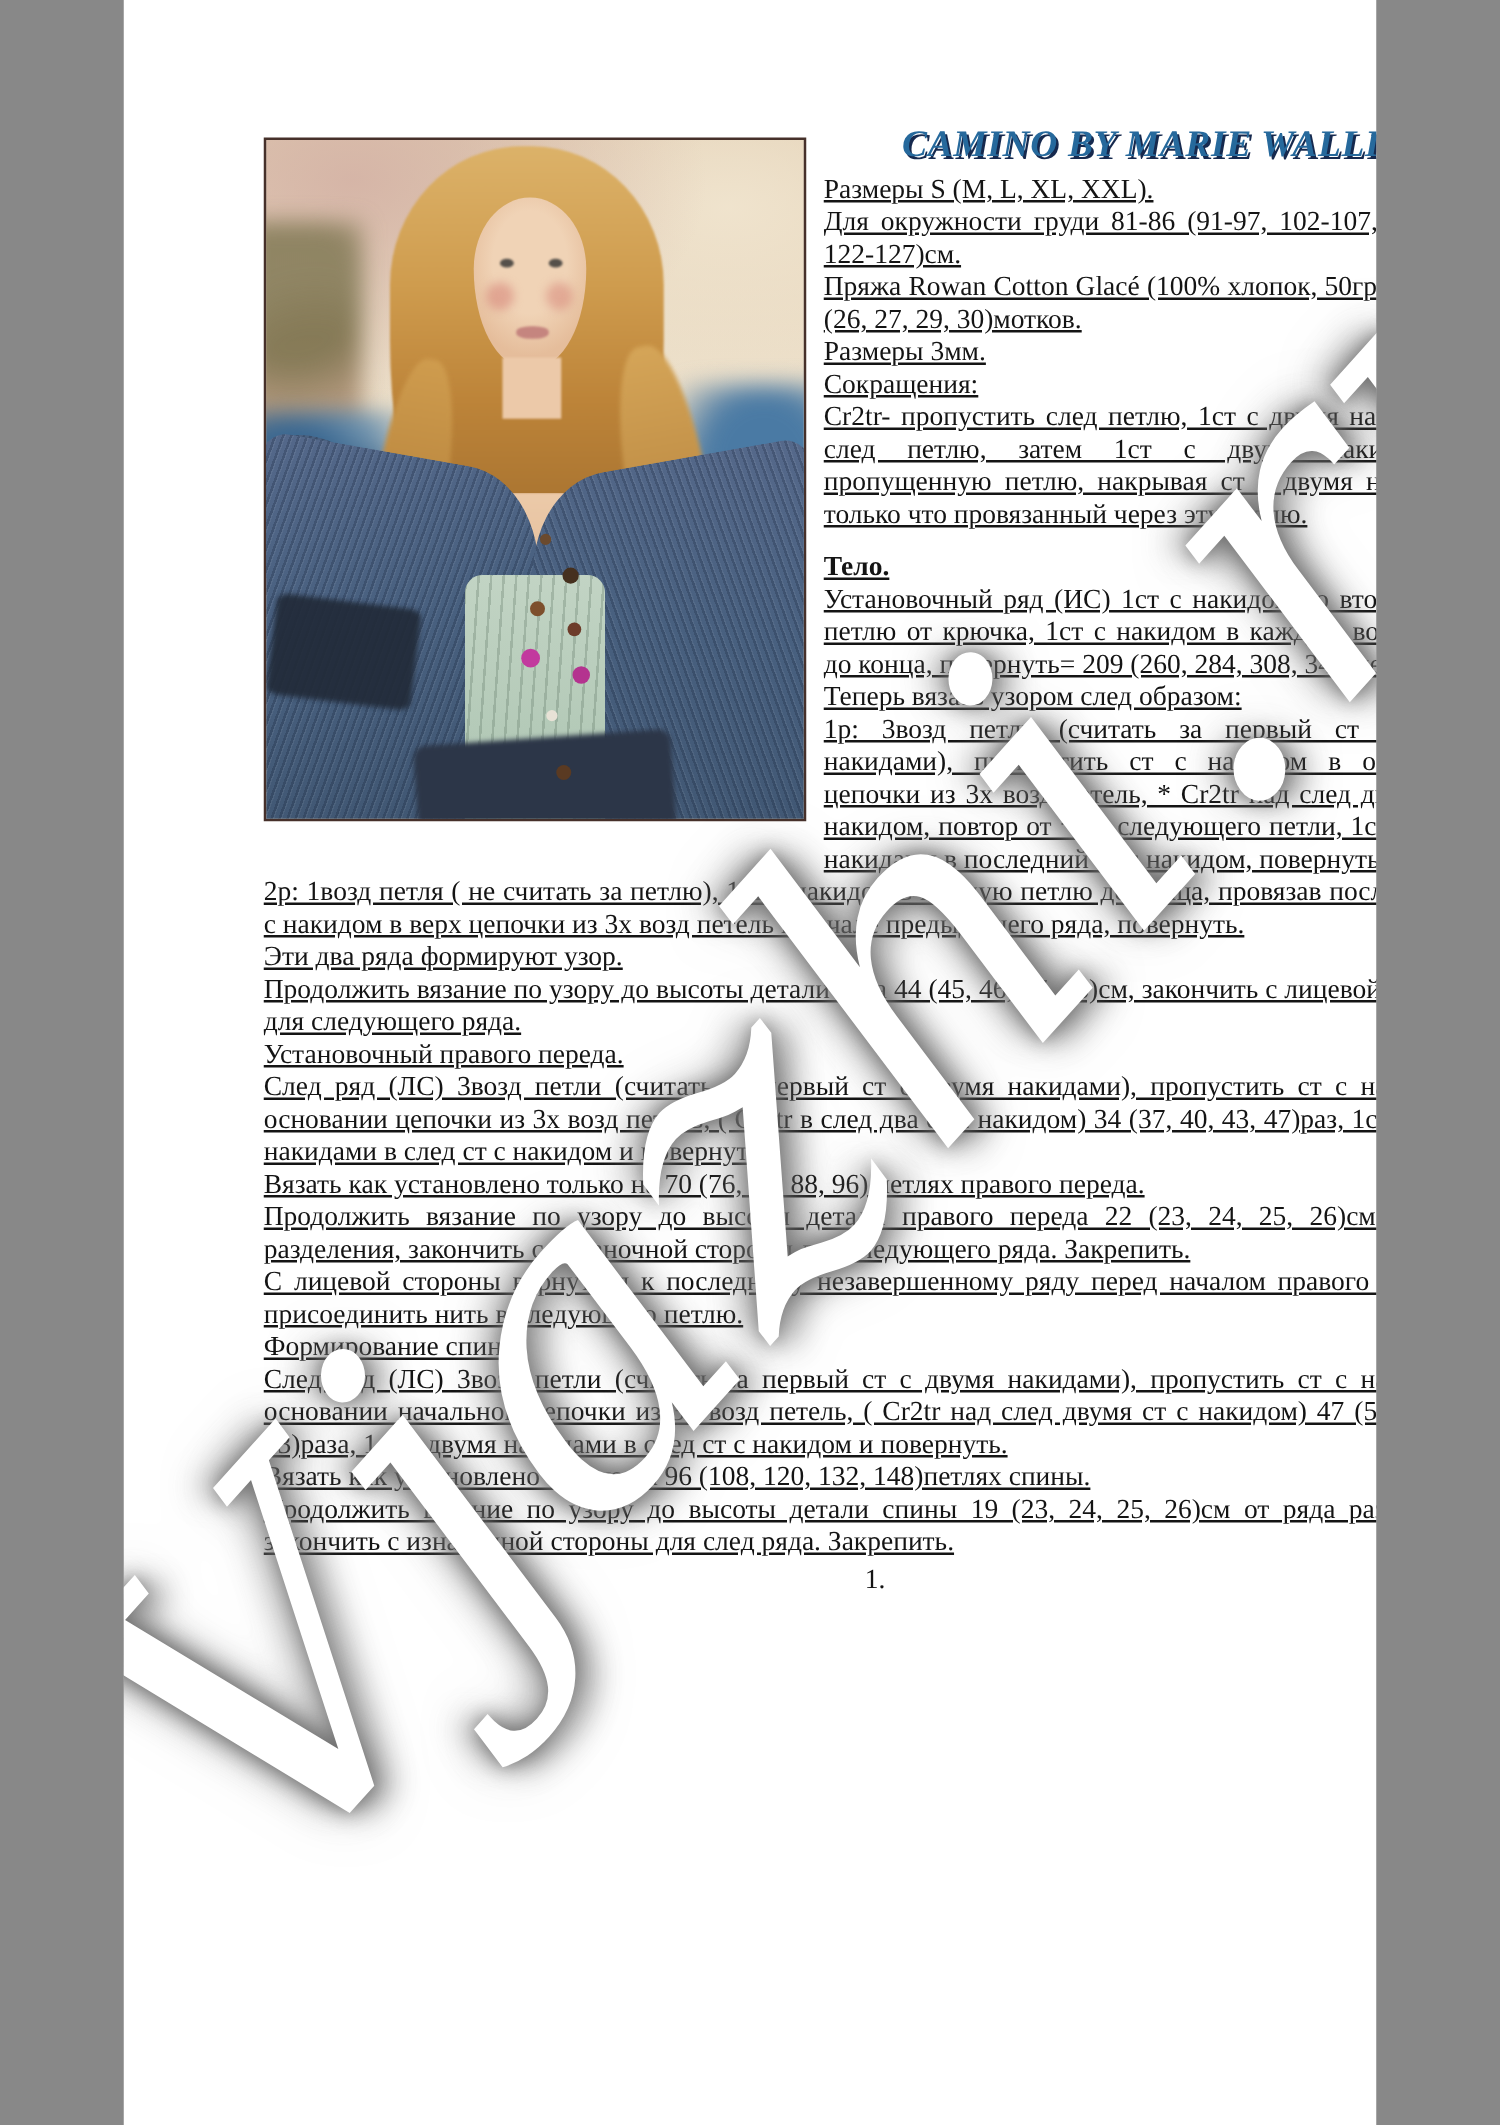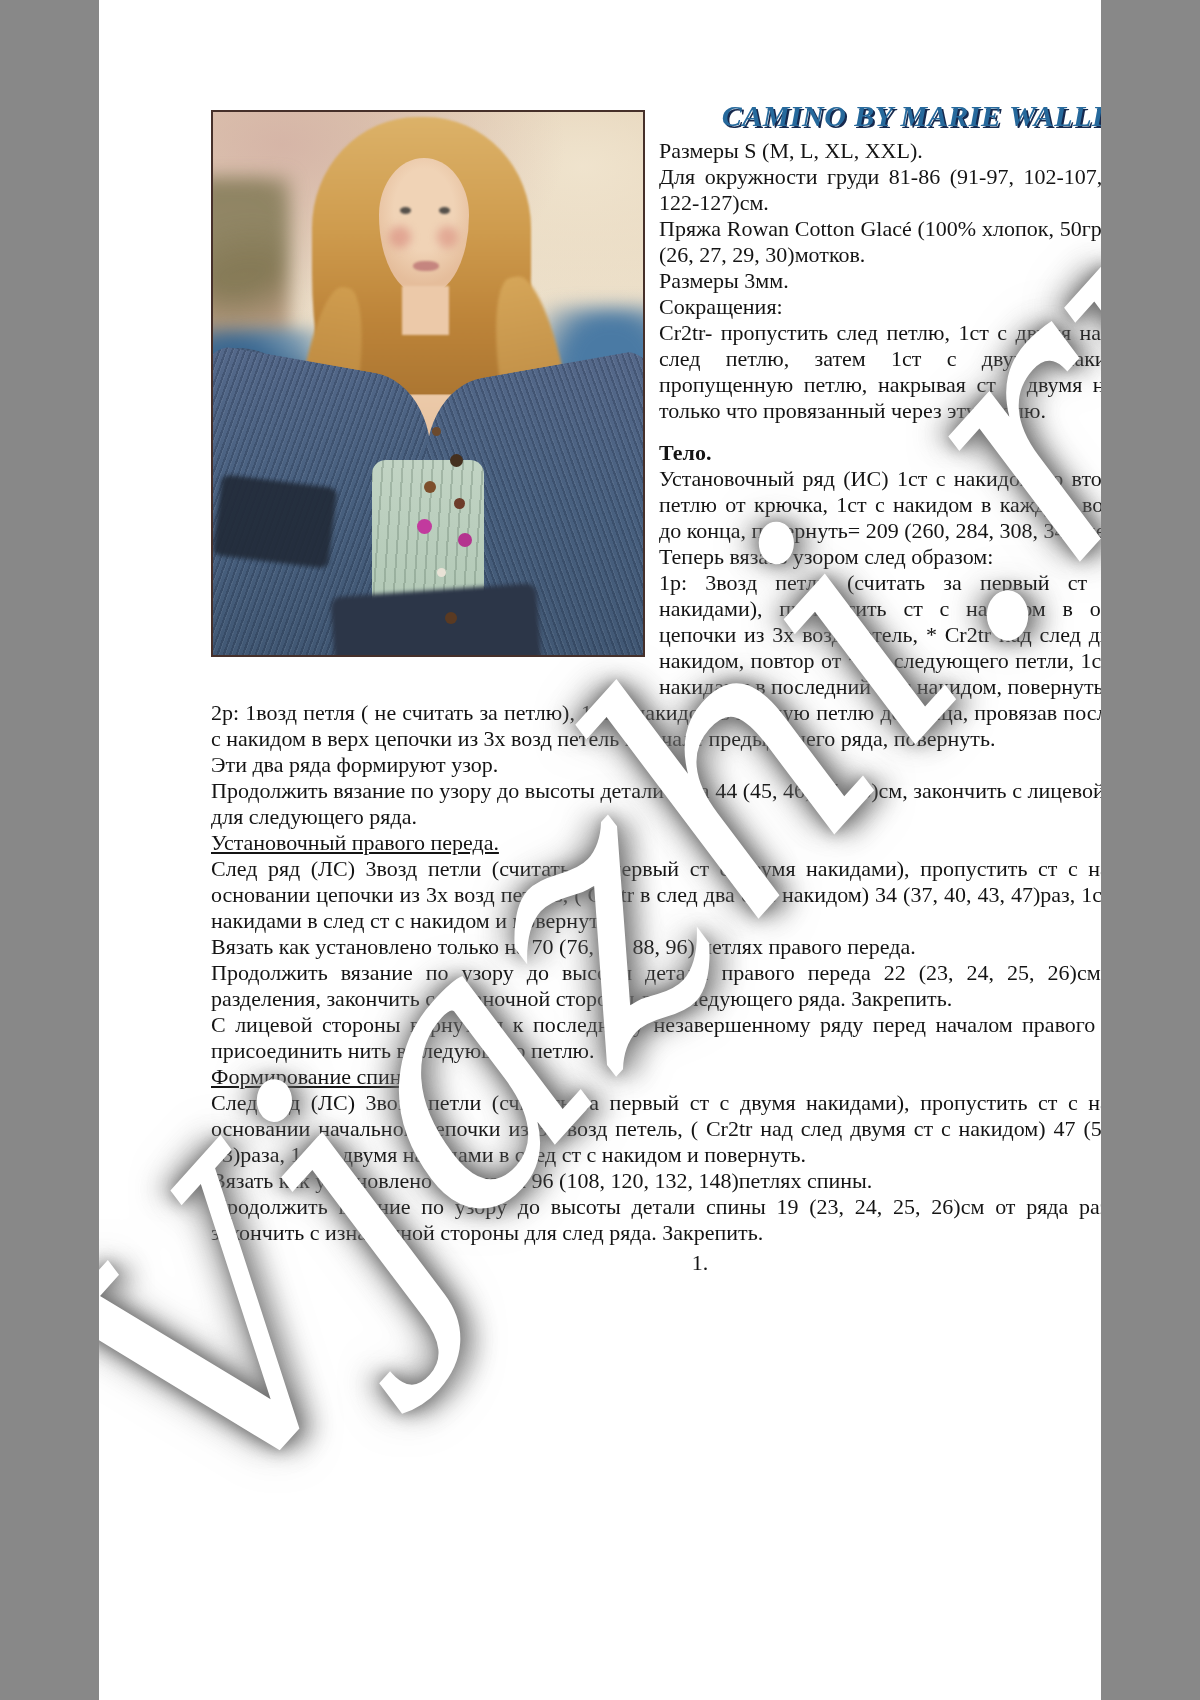--- a/index.html
+++ b/index.html
@@ -22,21 +22,21 @@
   }
   h1.title {
     margin:0 0 4px 0;
     text-align:center;
     font-size:30px; line-height:36px;
     font-style:italic; font-weight:bold;
     color:#26699c;
     text-shadow:2px 2px 0 #16294e;
     letter-spacing:0.5px;
   }
-  .para { margin:0; }
+  .para { margin:0;text-decoration:underline; }
   .p-bold { font-weight:bold; margin-top:16px; }
   .p-underline { text-decoration:underline; }
   .page-num { text-align:center; margin-top:4px; }
 
   
   .photo {
     float:left;
     width:430px; height:543px;
     border:2px solid #46302a;
     margin:12px 14px 20px 0;

